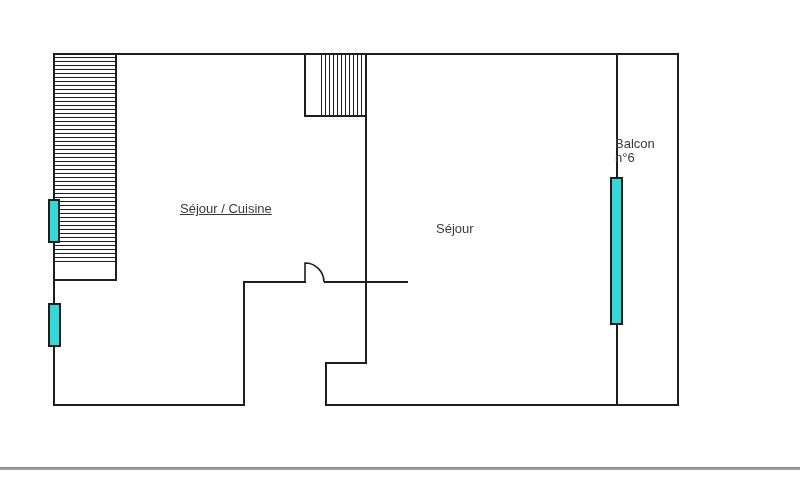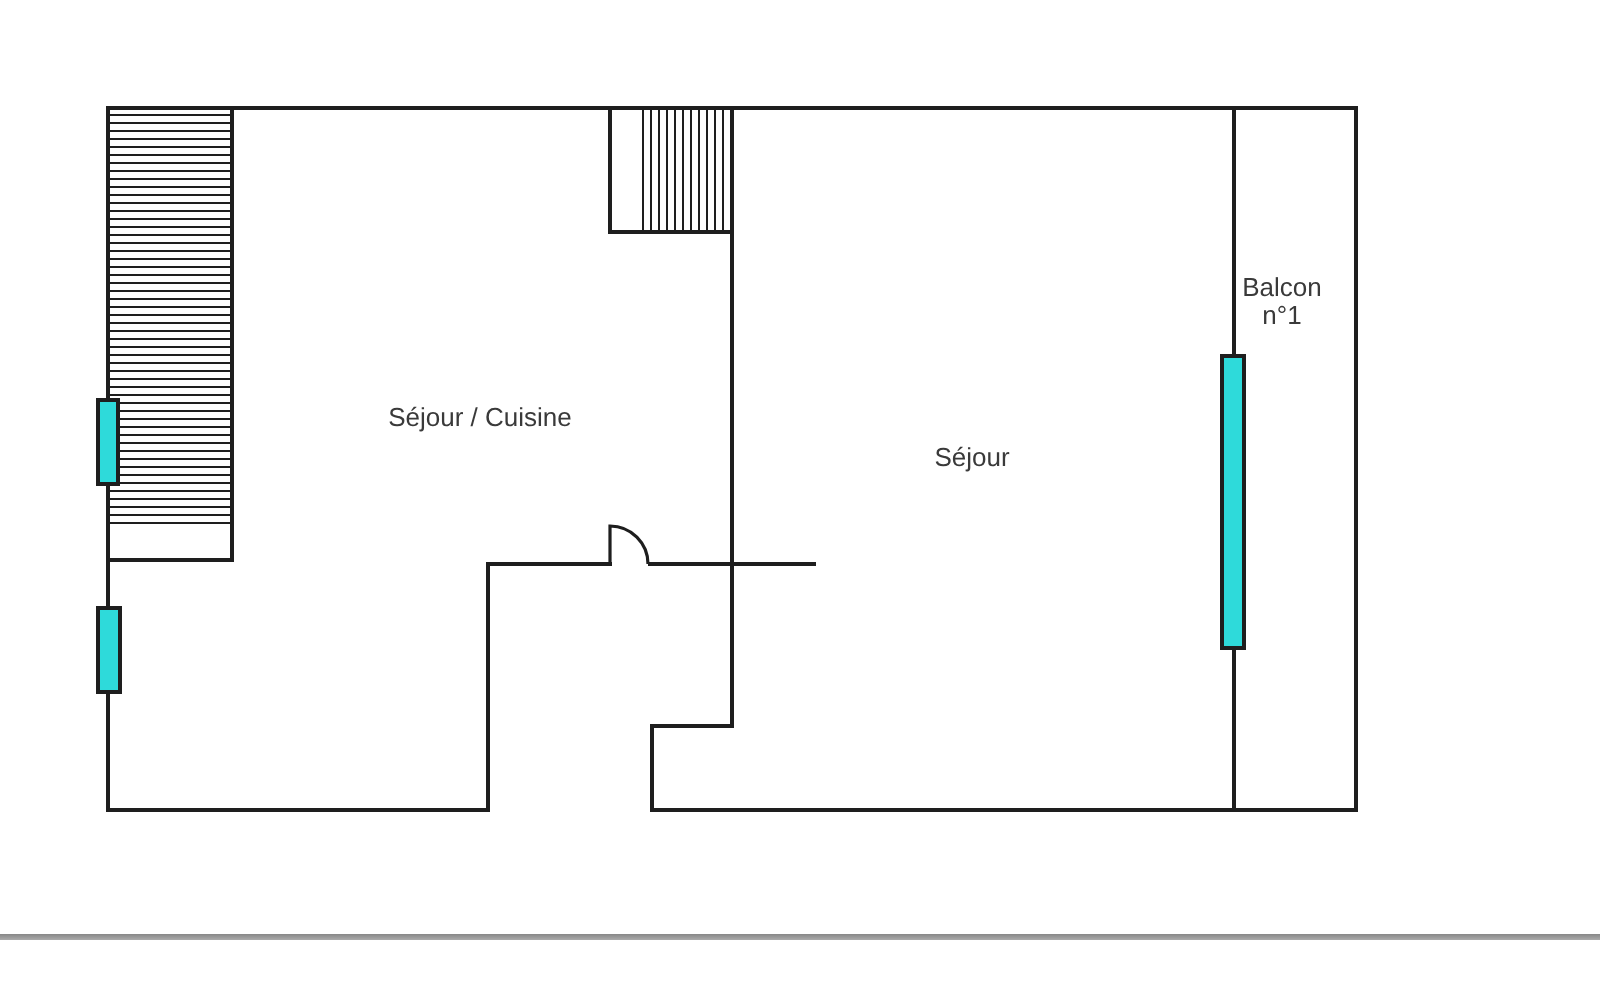--- a/index.html
+++ b/index.html
@@ -16,21 +16,21 @@
     background:var(--bg);
     font-family:"Liberation Sans", sans-serif;
     overflow:hidden;
   }
   .wall{position:absolute;background:var(--wall);}
   .label{
     position:absolute;
     color:var(--text);
     font-size:13px;
     line-height:14px;
-    text-align:center;
+    text-align:left;
     white-space:nowrap;
   }
   .window{
     position:absolute;
     background:var(--window);
     border:2px solid var(--wall);
     box-sizing:border-box;
   }
   .stairs{
     position:absolute;
@@ -81,22 +81,22 @@
   </div>
 
   <div class="window" style="left:48px;top:199px;width:12px;height:44px;"></div>
   <div class="window" style="left:48px;top:303px;width:13px;height:44px;"></div>
   <div class="window" style="left:610px;top:177px;width:13px;height:148px;"></div>
 
   <svg class="door-svg" style="left:303px;top:261px;" width="26" height="24" viewBox="0 0 26 24">
     <path d="M 2 21 L 2 2 A 19 19 0 0 1 21 21" fill="none" stroke="#1e1e1e" stroke-width="1.6"></path>
   </svg>
 
-  <div class="label" style="left:170px;top:202px;width:140px;">Séjour / Cuisine</div>
+  <div class="label" style="left:180px;top:202px;width:140px;text-decoration:underline;">Séjour / Cuisine</div>
   <div class="label" style="left:436px;top:222px;width:100px;">Séjour</div>
   <div class="label" style="left:615px;top:137px;width:52px;">
     <span style="display:block;">Balcon</span>
-    <span style="display:block;">n°1</span>
+    <span style="display:block;">n°6</span>
   </div>
 
   <div class="divider" style="left:0;top:467px;width:800px;height:3px;"></div>
 
 </div>
 
 </body></html>

